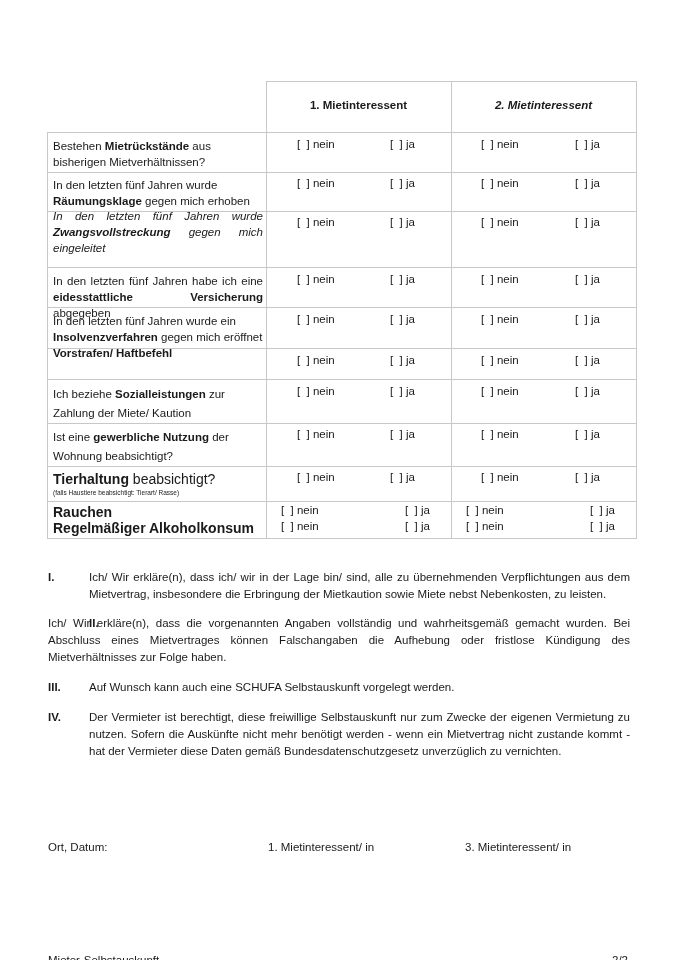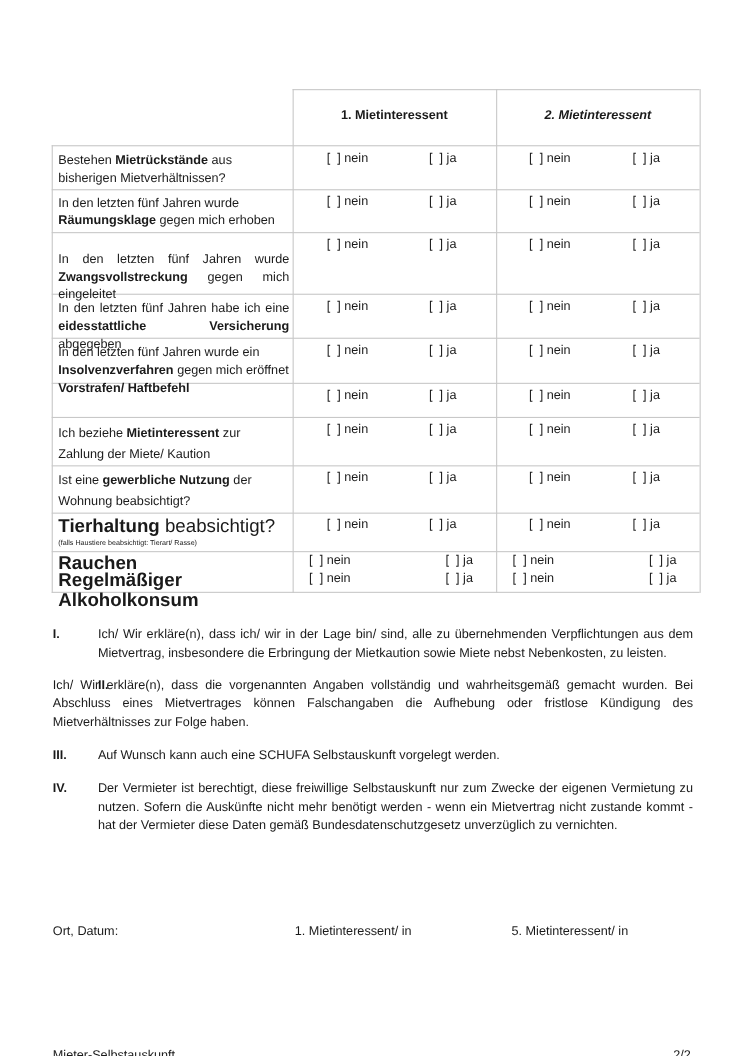--- a/index.html
+++ b/index.html
@@ -14,21 +14,21 @@
     .vline { width: 1px; }
 
     .hdr { position: absolute; top: 99px; font-weight: bold; font-size: 11.5px; text-align: center; }
     .hdr1 { left: 266px; width: 185px; }
     .hdr2 { left: 451px; width: 185px; font-style: italic; }
 
     .q { position: absolute; left: 53px; width: 210px; line-height: 16px; font-size: 11.5px; }
     .q b { font-weight: bold; }
     .q.justify { text-align: justify; text-align-last: left; }
     .q .small { display: block; font-size: 6.5px; line-height: 10px; }
-    .q .big { font-size: 17px; }
+    .q .big { font-size: 14px; }
 
     .opt { position: absolute; font-size: 11.5px; white-space: pre; cursor: pointer; }
 
     
     .para { position: absolute; left: 48px; width: 582px; font-size: 11.5px; line-height: 17px; text-align: justify; }
     .num { position: absolute; left: 48px; font-weight: bold; font-size: 11.5px; line-height: 17px; }
     .ptext { position: absolute; left: 89px; width: 541px; font-size: 11.5px; line-height: 17px; text-align: justify; }
     .ptext.last-left { text-align-last: left; }
     .p2 { text-indent: 41px; text-align-last: left; }
     .p2 .num-inline { font-weight: bold; display: inline-block; width: 0; margin-left: -41px; }
@@ -61,25 +61,25 @@
     <div class="line vline" style="left:266px; top:81px; height:458px;"></div>
     <div class="line vline" style="left:451px; top:81px; height:458px;"></div>
     <div class="line vline" style="left:636px; top:81px; height:458px;"></div>
   </div>
 
   <div class="hdr hdr1">1. Mietinteressent</div>
   <div class="hdr hdr2">2. Mietinteressent</div>
 
   <div class="q" style="top:138px;"><span>Bestehen </span><b>Mietrückstände</b><span> aus bisherigen Mietverhältnissen?</span></div>
   <div class="q" style="top:177px;"><span>In den letzten fünf Jahren wurde </span><br><b>Räumungsklage</b><span> gegen mich erhoben</span></div>
-  <div class="q justify" style="top:228px;"><span>In den letzten fünf Jahren wurde </span><b>Zwangsvollstreckung</b><span> gegen mich eingeleitet</span></div>
+  <div class="q justify" style="top:208px;font-style:italic;"><span>In den letzten fünf Jahren wurde </span><b>Zwangsvollstreckung</b><span> gegen mich eingeleitet</span></div>
   <div class="q" style="top:313px;"><span>In den letzten fünf Jahren wurde ein </span><br><b>Insolvenzverfahren</b><span> gegen mich eröffnet</span></div>
   <div class="q justify" style="top:273px;"><span>In den letzten fünf Jahren habe ich eine </span><b>eidesstattliche Versicherung</b><span> abgegeben</span></div>
   <div class="q" style="top:345px;"><span></span><b>Vorstrafen/ Haftbefehl</b><span></span></div>
-  <div class="q" style="top:385px; line-height:19px;"><span>Ich beziehe </span><b>Mietinteressent</b><span> zur Zahlung der Miete/ Kaution</span></div>
+  <div class="q" style="top:385px; line-height:19px;"><span>Ich beziehe </span><b>Sozialleistungen</b><span> zur Zahlung der Miete/ Kaution</span></div>
   <div class="q" style="top:428px; line-height:19px;"><span>Ist eine </span><b>gewerbliche Nutzung</b><span> der Wohnung beabsichtigt?</span></div>
   <div class="q" style="top:471px;"><span class="big"><span></span><b>Tierhaltung</b><span> beabsichtigt?</span></span><span class="small">(falls Haustiere beabsichtigt: Tierart/ Rasse)</span></div>
   <div class="q" style="top:504px;"><b class="big">Rauchen</b></div>
   <div class="q" style="top:520px;"><b class="big">Regelmäßiger Alkoholkonsum</b></div>
 
   <div id="options">
       <span class="opt" style="left: 297px; top: 138px;">[  ] nein</span>
       <span class="opt" style="left: 390px; top: 138px;">[  ] ja</span>
       <span class="opt" style="left: 481px; top: 138px;">[  ] nein</span>
       <span class="opt" style="left: 575px; top: 138px;">[  ] ja</span>
@@ -131,17 +131,17 @@
   <div class="para p2" style="top:615px;"><span class="num-inline">II.</span><span>Ich/ Wir erkläre(n), dass die vorgenannten Angaben vollständig und wahrheitsgemäß gemacht wurden. Bei Abschluss eines Mietvertrages können Falschangaben die Aufhebung oder fristlose Kündigung des Mietverhältnisses zur Folge haben.</span></div>
 
   <div class="num" style="top:679px;">III.</div>
   <div class="ptext last-left" style="top:679px;">Auf Wunsch kann auch eine SCHUFA Selbstauskunft vorgelegt werden.</div>
 
   <div class="num" style="top:709px;">IV.</div>
   <div class="ptext last-left" style="top:709px;">Der Vermieter ist berechtigt, diese freiwillige Selbstauskunft nur zum Zwecke der eigenen Vermietung zu nutzen. Sofern die Auskünfte nicht mehr benötigt werden - wenn ein Mietvertrag nicht zustande kommt - hat der Vermieter diese Daten gemäß Bundesdatenschutzgesetz unverzüglich zu vernichten.</div>
 
   <div class="sig" style="left:48px;">Ort, Datum:</div>
   <div class="sig" style="left:268px;">1. Mietinteressent/ in</div>
-  <div class="sig" style="left:465px;">5. Mietinteressent/ in</div>
+  <div class="sig" style="left:465px;">3. Mietinteressent/ in</div>
 
   <div class="footer" style="left:48px;">Mieter-Selbstauskunft</div>
   <div class="footer" style="left:612px;">2/2</div>
 </div>
 
 </body></html>

